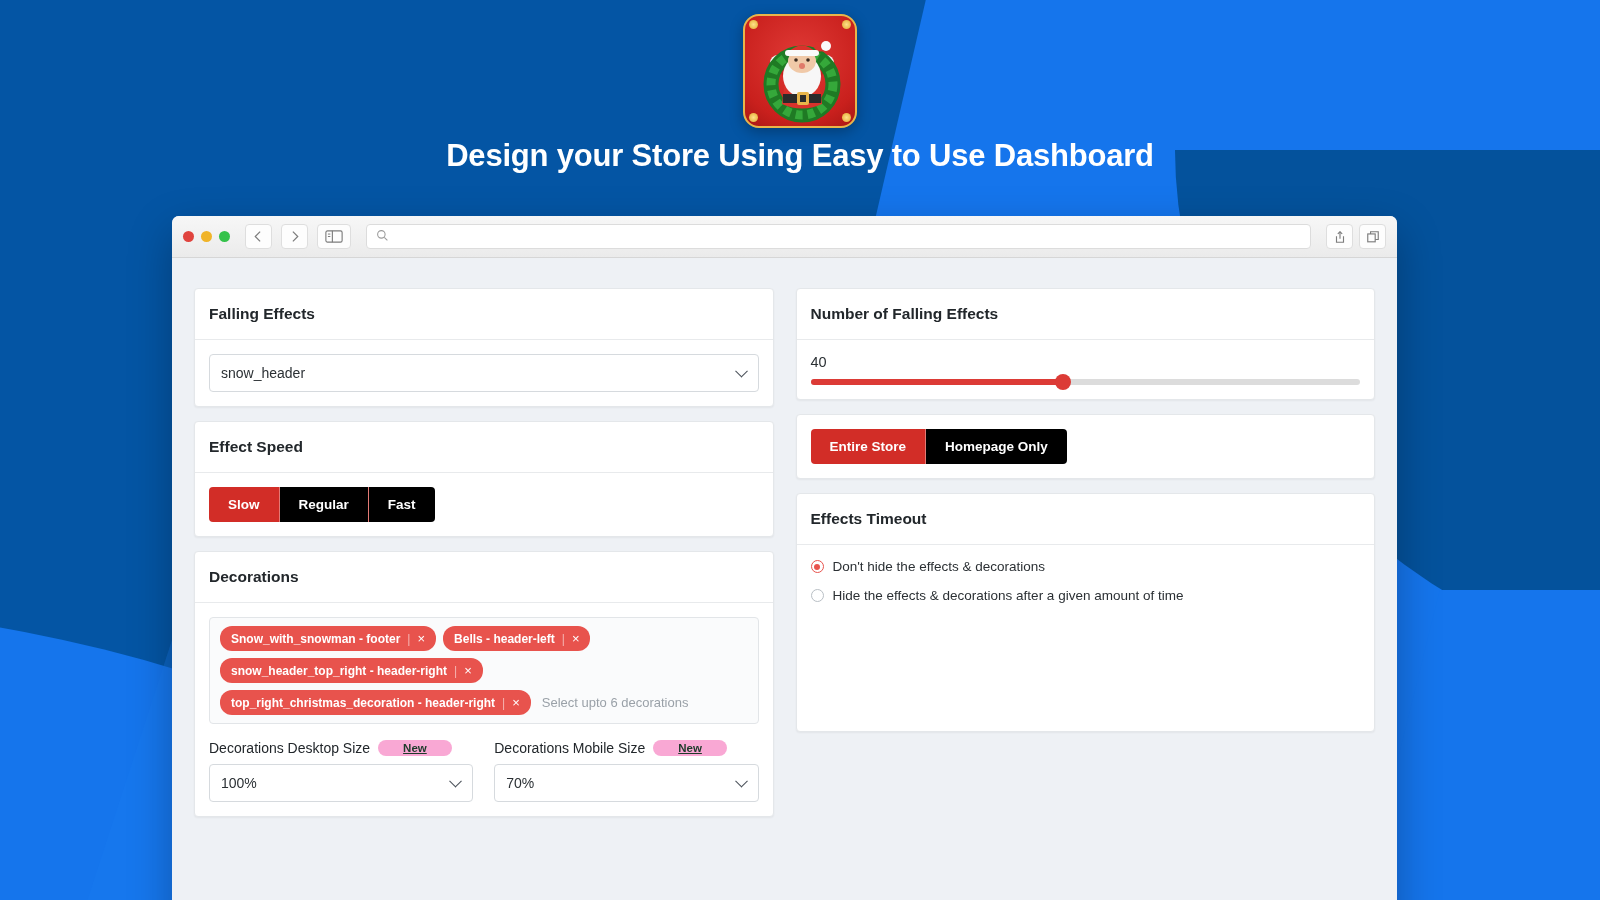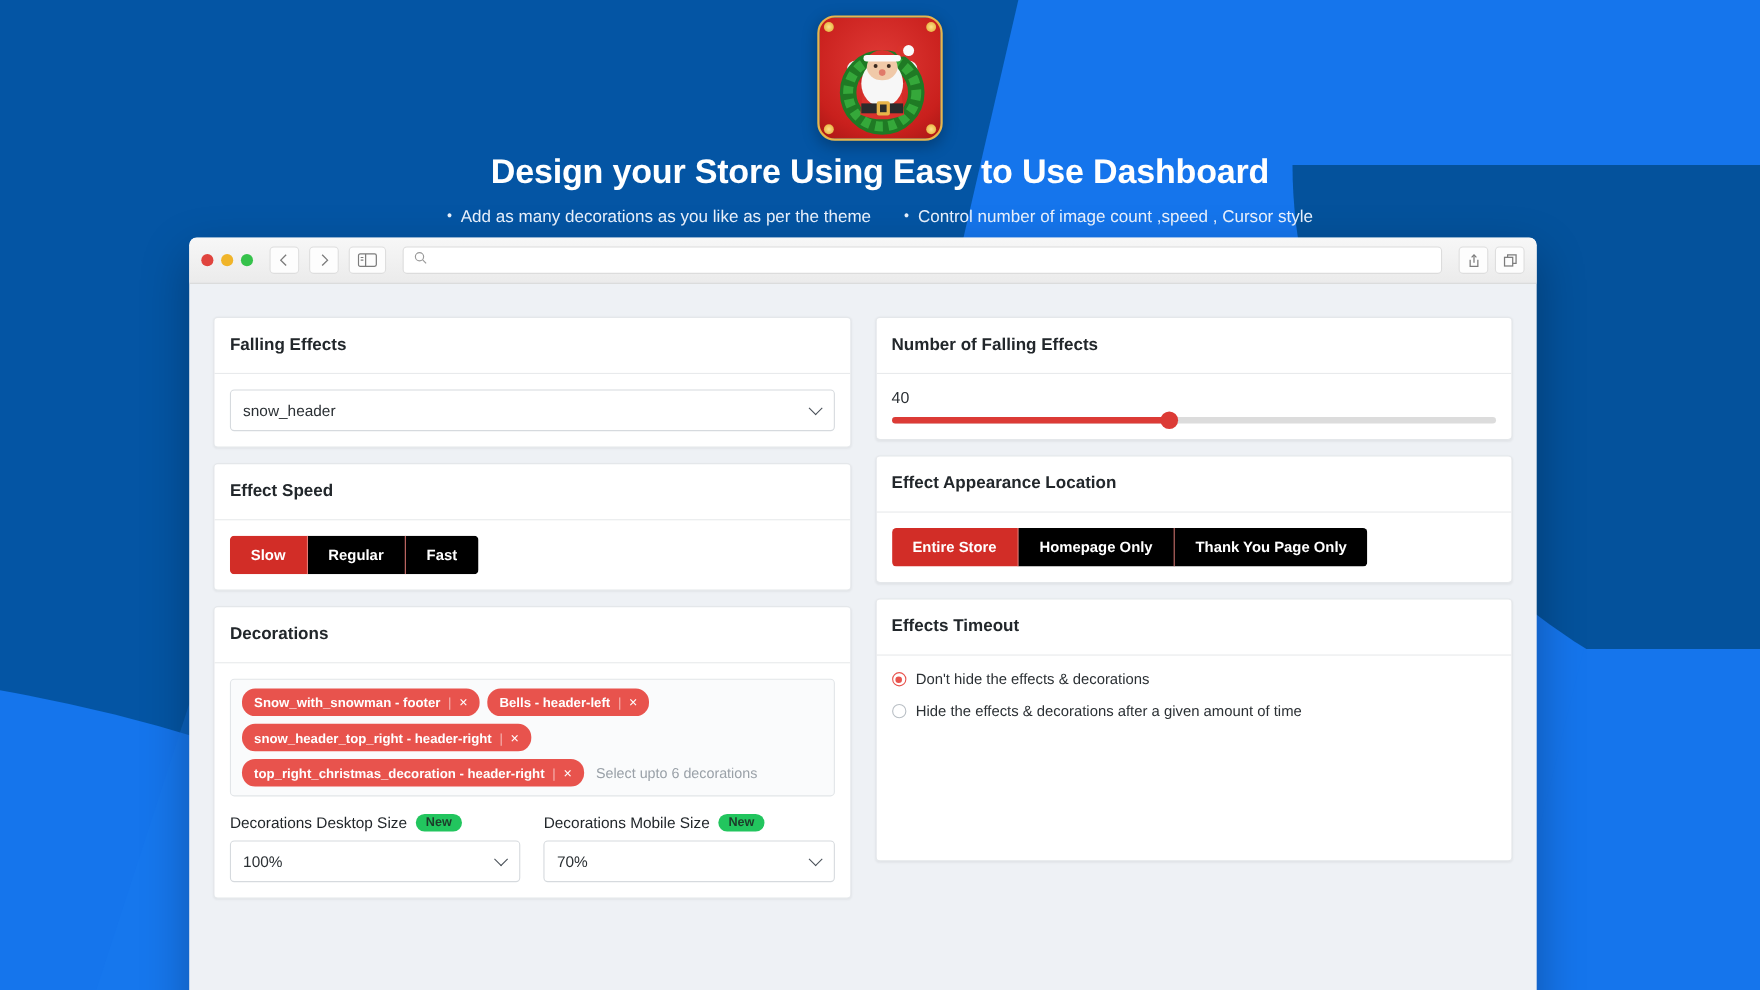--- a/index.html
+++ b/index.html
@@ -264,26 +264,27 @@
 
   
   .size-row { display: flex; gap: 21px; margin-top: 16px; }
   .size-col { flex: 1; }
   .size-label {
     font-size: 14px; color: #22272b;
     margin-bottom: 8px;
     display: flex; align-items: center; gap: 8px;
   }
   .badge-new {
-    background: #22c55e;
+    background: #f9a8d4;
     color: #1d3b2a;
     border-radius: 10px;
     font-size: 11.5px;
     font-weight: bold;
-    padding: 2px 9px;
+    padding: 2px 25px;
+    text-decoration: underline;
   }
 
   
   .radio-row { display: flex; align-items: center; gap: 9px; margin-bottom: 14px; }
   .radio {
     width: 13px; height: 13px;
     border-radius: 50%;
     border: 1px solid #b9bfc5;
     background: #fff;
     position: relative;
@@ -343,24 +344,20 @@
       <circle cx="81" cy="30" r="5" fill="#fafafa"></circle>
 
       <rect x="38" y="78" width="38" height="9" fill="#2b2b2b"></rect>
       <rect x="52" y="76" width="12" height="13" rx="2" fill="#e8b54a"></rect>
       <rect x="55" y="79" width="6" height="7" fill="#2b2b2b"></rect>
     </svg>
   </div>
 
   <div class="hero-title">Design your Store Using Easy to Use Dashboard</div>
 
-  <div class="hero-bullets">
-    <span>Add as many decorations as you like as per the theme</span>
-    <span>Control number of image count ,speed  , Cursor style</span>
-  </div>
 </div>
 
 <div class="browser">
 
   <div class="browser-chrome">
     <div class="traffic">
       <span class="dot red"></span>
       <span class="dot yellow"></span>
       <span class="dot green"></span>
     </div>
@@ -501,26 +498,24 @@
           <div class="card-body">
             <div class="range-value">40</div>
             <div class="range-track">
               <div class="range-fill" id="range-fill" style="width: 46%;"></div>
               <div class="range-thumb" id="range-thumb" style="left: 46%;"></div>
             </div>
           </div>
         </div>
 
         <div class="card">
-          <div class="card-head">Effect Appearance Location</div>
           <div class="card-body">
             <div class="segmented">
               <button class="seg active">Entire Store</button>
               <button class="seg">Homepage Only</button>
-              <button class="seg">Thank You Page Only</button>
             </div>
           </div>
         </div>
 
         <div class="card">
           <div class="card-head">Effects Timeout</div>
           <div class="card-body timeout-body">
             <div class="radio-row">
               <span class="radio checked"></span>
               <span class="radio-label">Don't hide the effects &amp; decorations</span>

